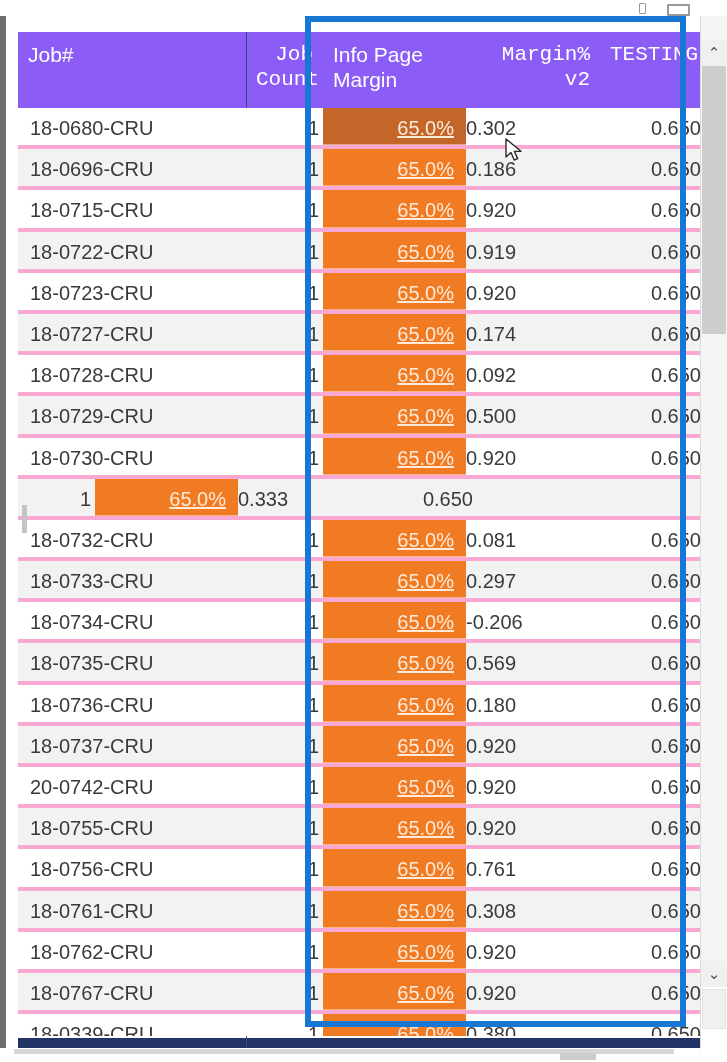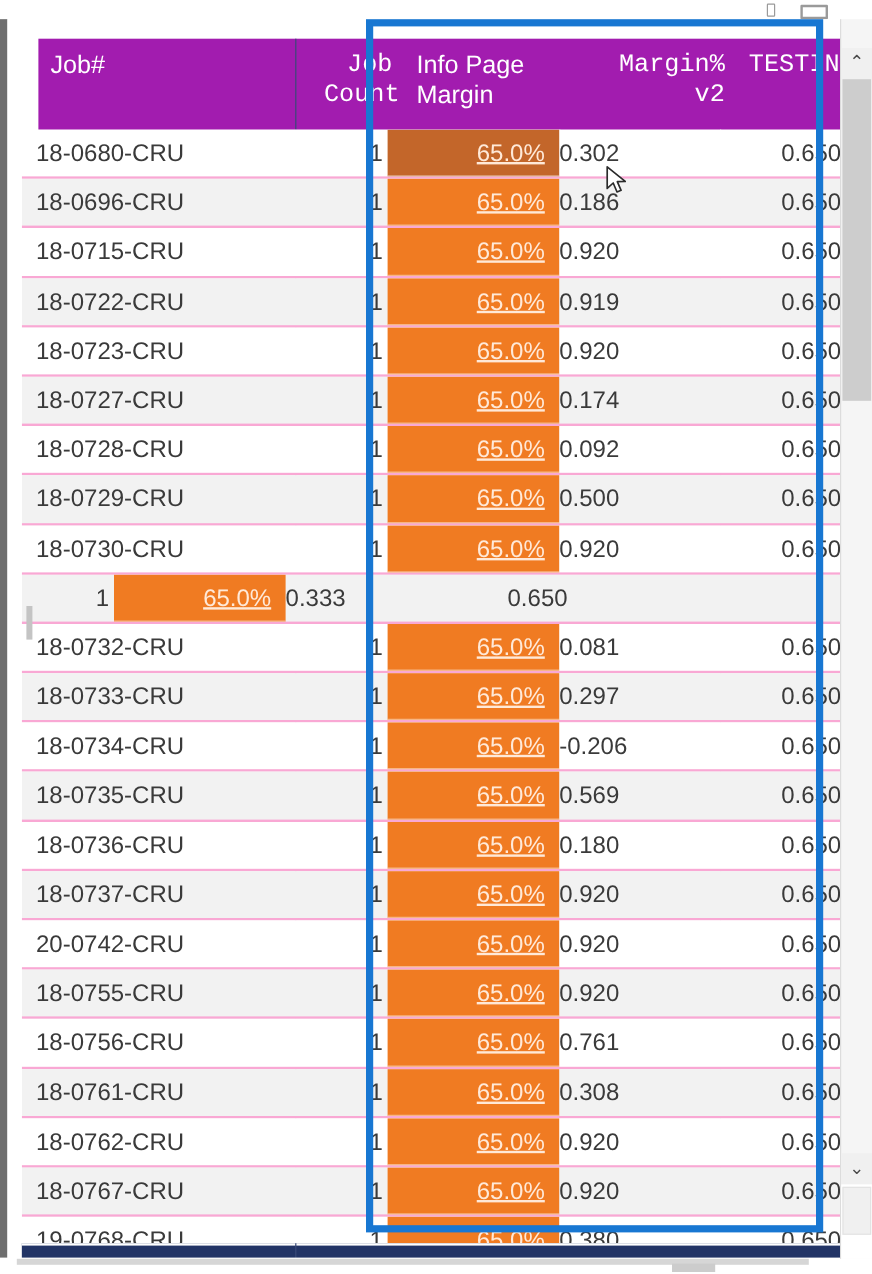--- a/index.html
+++ b/index.html
@@ -46,22 +46,22 @@
   }
 
   
   #table-wrap{
     position:absolute;left:12px;top:16px;width:687px;height:1046px;
     overflow:hidden;
   }
 
   
   #header-row{
-    position:absolute;left:14px;top:0;width:687px;height:76px;
-    background:#a21caf;display:flex;box-sizing:border-box;
+    position:absolute;left:0;top:0;width:687px;height:76px;
+    background:#8b5cf6;display:flex;box-sizing:border-box;
   }
   #header-row .hc{
     box-sizing:border-box;padding:10px 10px 0 10px;
     color:#ffffff;font-size:21px;line-height:25px;font-weight:400;
     overflow:hidden;
   }
   #header-row .hc.num{text-align:right;font-family:Liberation Mono, monospace;}
   #hdr-job{width:228px;}
   #hdr-count{width:77px;padding-left:12px;padding-right:4px;}
   #hdr-info{width:143px;padding-left:14px;}
@@ -71,21 +71,21 @@
   #header-sep{
     position:absolute;left:228px;top:0;width:1px;height:76px;background:#3a4a78;
   }
 
   
   #body-rows{
     position:absolute;left:0;top:76px;width:687px;height:928px;overflow:hidden;
   }
   .row{
     display:flex;height:41.2px;box-sizing:border-box;
-    border-bottom:2px solid #f9a8d4;
+    border-bottom:4px solid #f9a8d4;
   }
   .row.alt{background:#f2f2f2;}
   .row.plain{background:#ffffff;}
   .cell{
     box-sizing:border-box;
     font-size:20px;line-height:40px;color:#3a3a3a;
     overflow:hidden;white-space:nowrap;
   }
   .cell.job{width:228px;padding-left:12px;}
   .cell.count{width:77px;text-align:right;padding-right:4px;}
@@ -348,21 +348,21 @@
           <div class="cell test">0.650</div>
         </div>
         <div class="row alt">
           <div class="cell job">18-0767-CRU</div>
           <div class="cell count">1</div>
           <div class="cell info">65.0%</div>
           <div class="cell margin">0.920</div>
           <div class="cell test">0.650</div>
         </div>
         <div class="row plain">
-          <div class="cell job">19-0768-CRU</div>
+          <div class="cell job">18-0339-CRU</div>
           <div class="cell count">1</div>
           <div class="cell info">65.0%</div>
           <div class="cell margin">0.380</div>
           <div class="cell test">0.650</div>
         </div>
       </div>
 
     <div id="total-row">
       <div class="tc" id="tot-label">Total</div>
       <div class="tc" id="tot-count">70</div>

